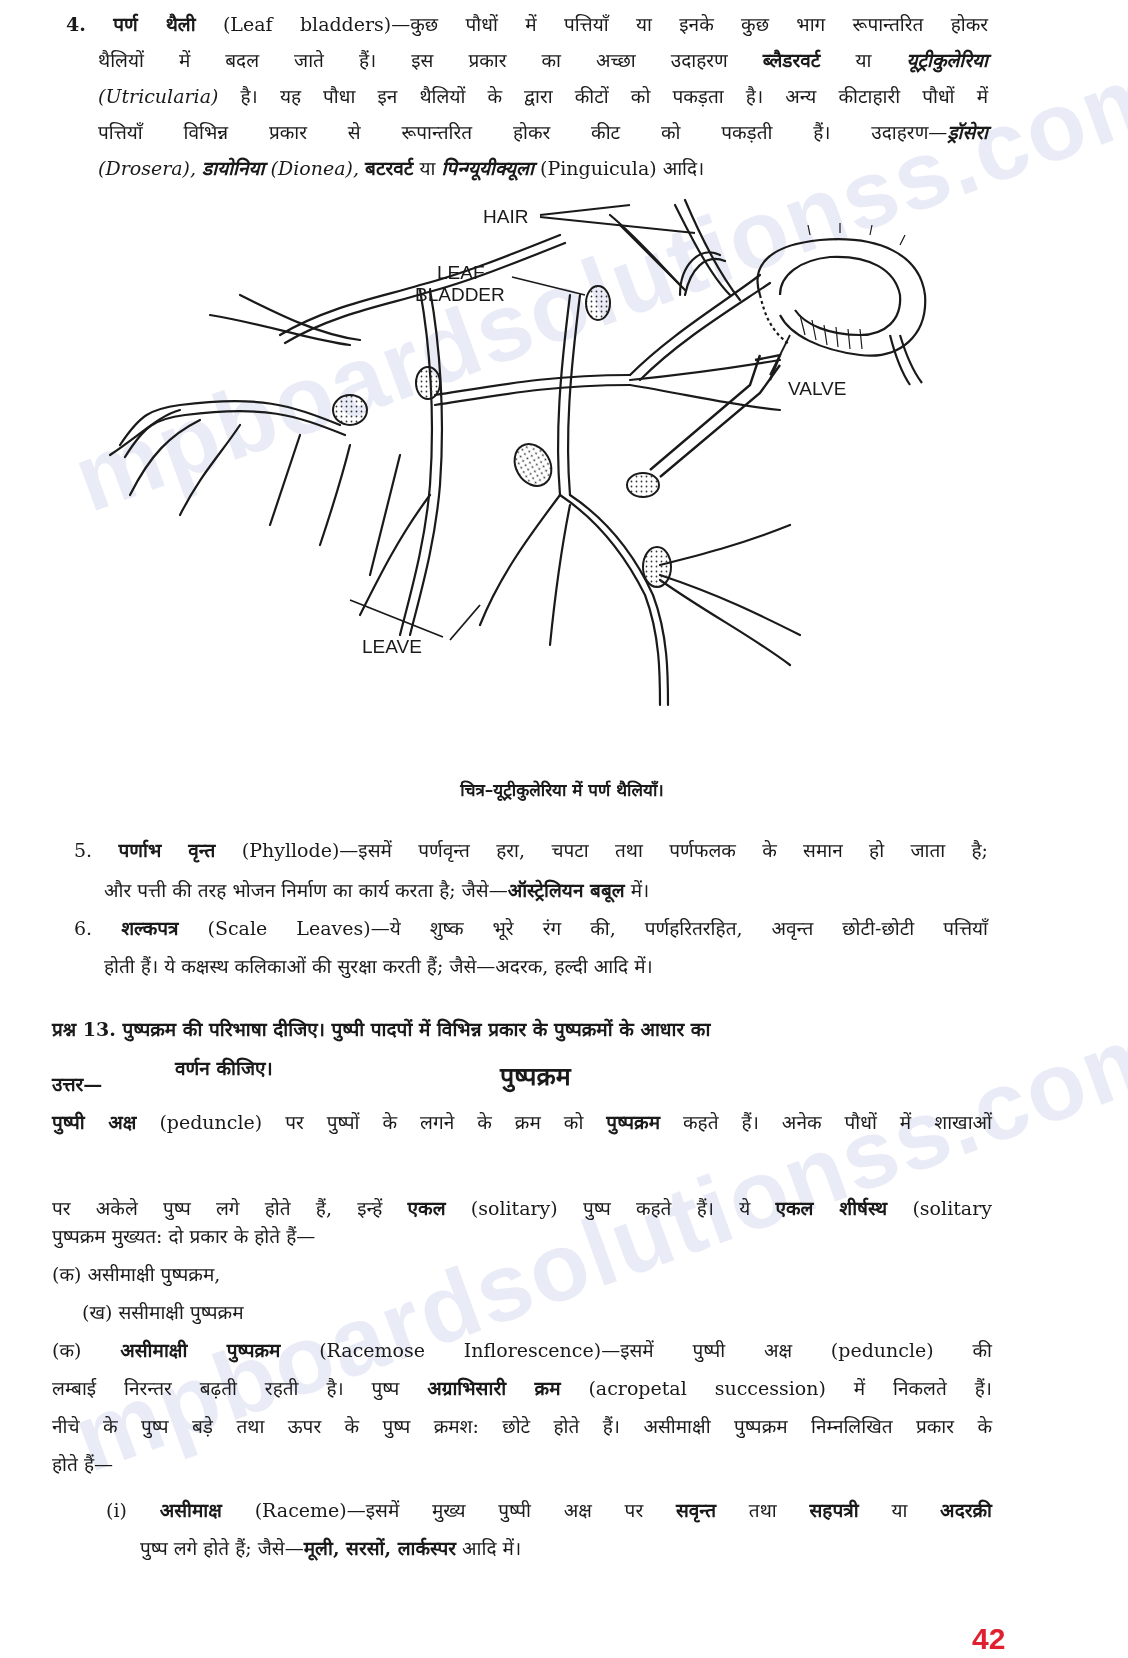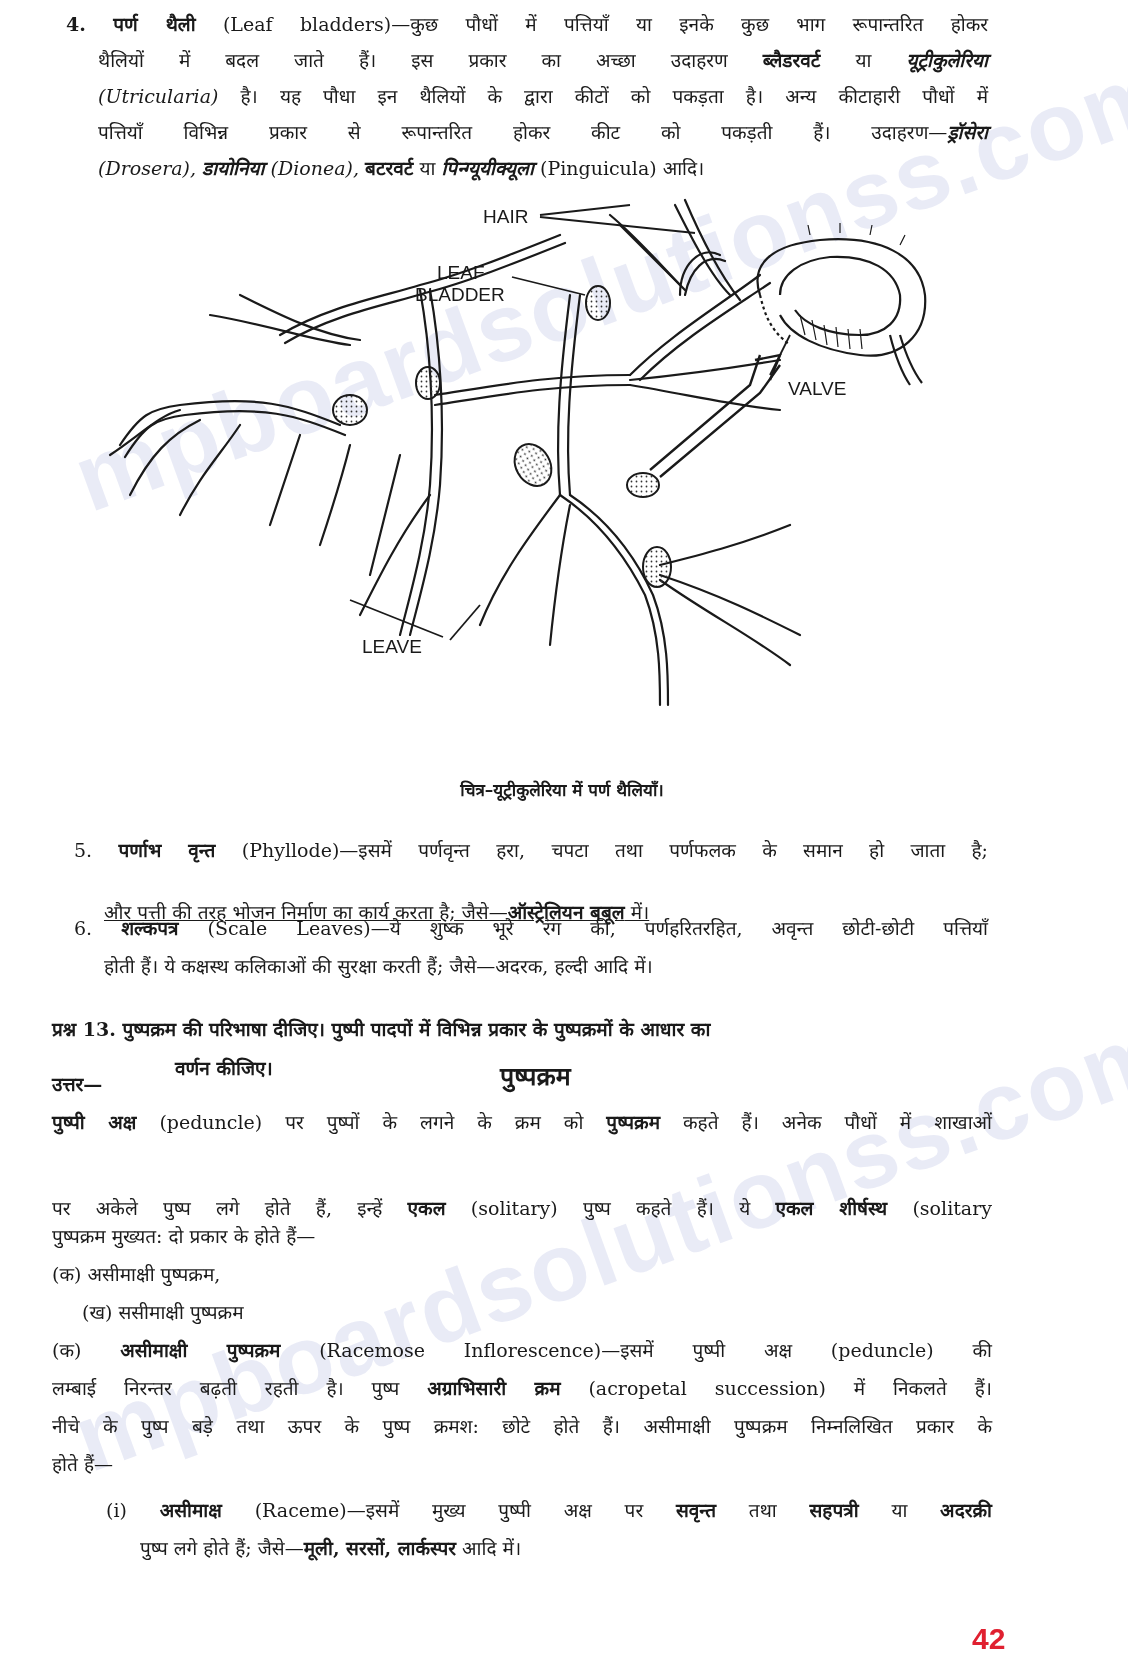--- a/index.html
+++ b/index.html
@@ -155,21 +155,21 @@
     <text class="label" x="262" y="458">LEAVE</text>
   </svg>
 
   <div class="caption" style="top:778px;">चित्र–यूट्रीकुलेरिया में पर्ण थैलियाँ।</div>
 
   <div class="line justify" style="left:74px; top:828px; width:914px;">
     <span>5.</span>
     <span class="b">पर्णाभ वृन्त</span>
     <span>(Phyllode)</span><span>—इसमें पर्णवृन्त हरा, चपटा तथा पर्णफलक के समान हो जाता है;</span>
   </div>
-  <div class="line" style="left:104px; top:890px;text-decoration:underline;">
+  <div class="line" style="left:104px; top:868px;">
     <span>और पत्ती की तरह भोजन निर्माण का कार्य करता है; जैसे—</span><span class="b">ऑस्ट्रेलियन बबूल</span><span> में।</span>
   </div>
 
   <div class="line justify" style="left:74px; top:906px; width:914px;">
     <span>6.</span>
     <span class="b">शल्कपत्र</span>
     <span>(Scale Leaves)</span><span>—ये शुष्क भूरे रंग की, पर्णहरितरहित, अवृन्त छोटी-छोटी पत्तियाँ</span>
   </div>
   <div class="line" style="left:104px; top:944px;">
     <span>होती हैं। ये कक्षस्थ कलिकाओं की सुरक्षा करती हैं; जैसे—अदरक, हल्दी आदि में।</span>

